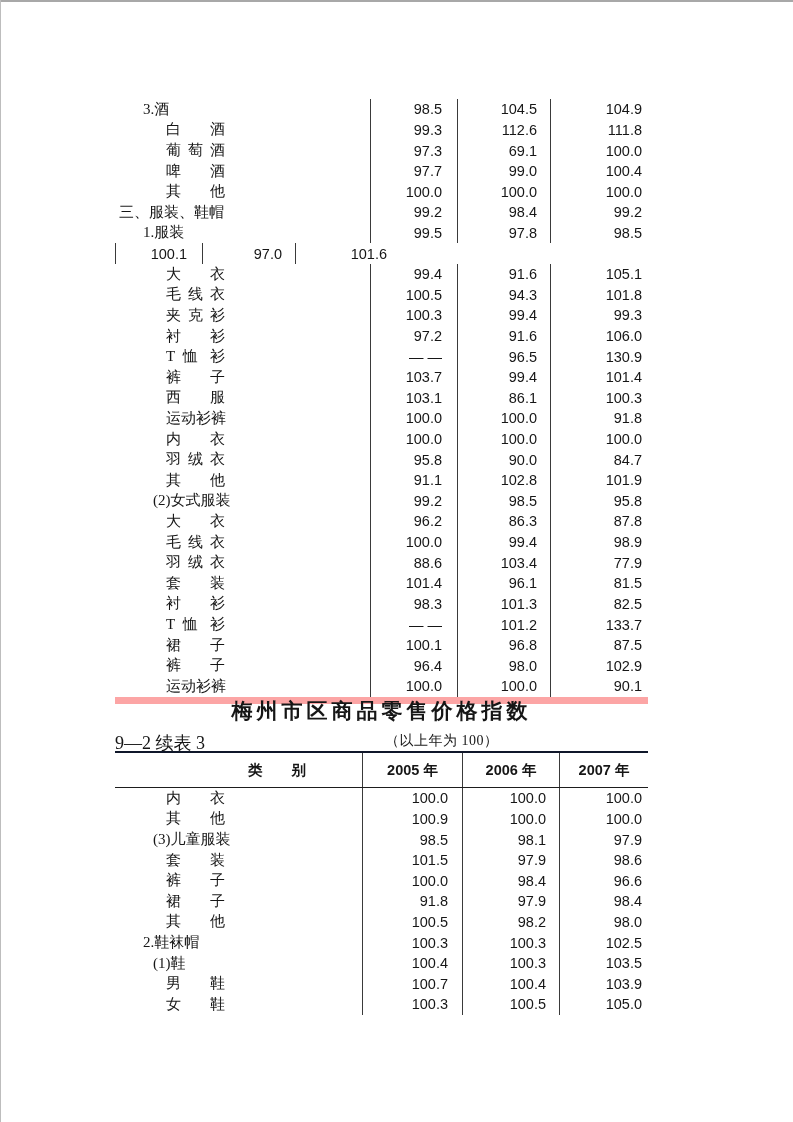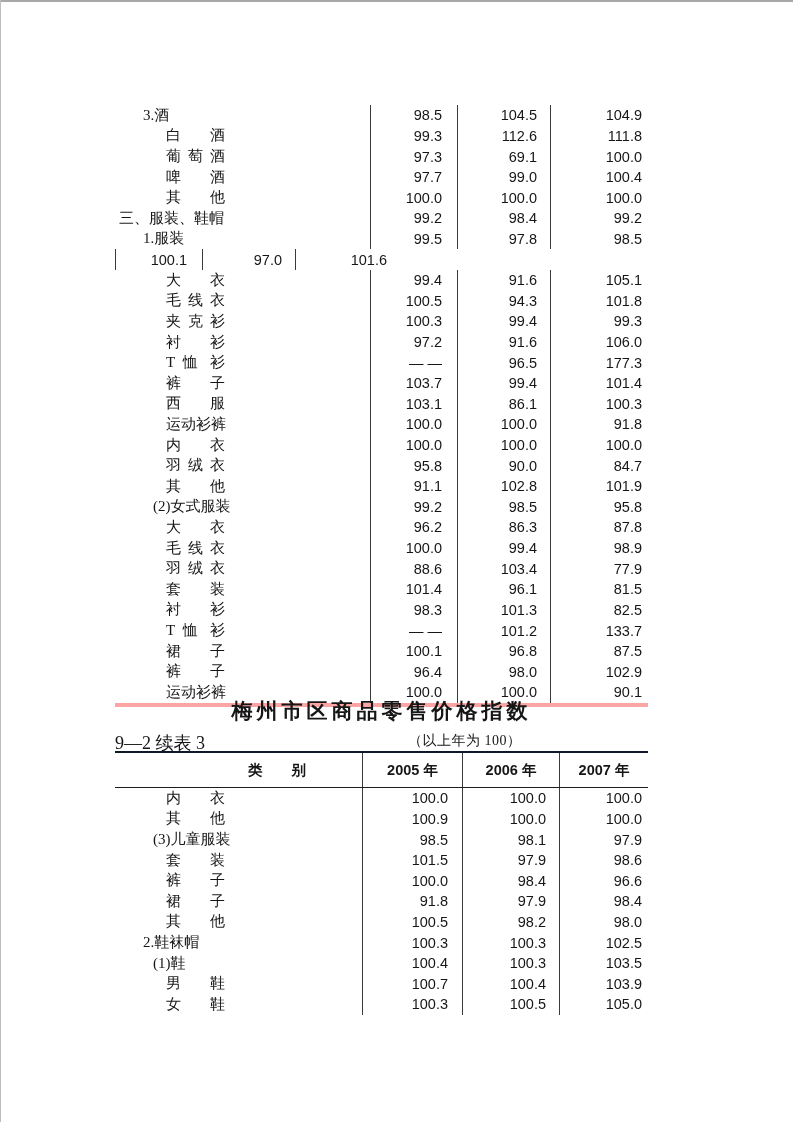--- a/index.html
+++ b/index.html
@@ -31,21 +31,21 @@
   .t1 .label-cell{width:255px;}
   .t1 .c1{width:87px;padding-right:15px;}
   .t1 .c2{width:93px;padding-right:13px;}
   .t1 .c3{width:98px;padding-right:6px;}
   
   .t2 .label-cell{width:247px;}
   .t2 .c1{width:100px;padding-right:14px;}
   .t2 .c2{width:97px;padding-right:13px;}
   .t2 .c3{width:89px;padding-right:6px;}
 
-  .table-top{top:105px;border-bottom:4px solid #fca5a5;}
+  .table-top{top:99px;border-bottom:7px solid #fca5a5;}
   .table-bottom{top:751px;border-top:2px solid #0f172a;}
 
   .label{font-size:15px;line-height:1;white-space:nowrap;}
   .label.i0{margin-left:4px;}
   .label.i1{margin-left:28px;}
   .label.i2{margin-left:38px;}
   .label.i3{margin-left:51px;}
   .label.spread{
     display:inline-block;width:59px;
     text-align:justify;text-align-last:justify;
@@ -63,21 +63,21 @@
 
   
   .doc-title{
     position:absolute;left:115px;top:697px;width:533px;
     text-align:center;
     font-family:Liberation Serif, serif;
     font-weight:bold;font-size:21px;letter-spacing:4px;
     white-space:nowrap;
   }
   .meta-label{position:absolute;left:115px;top:731px;font-size:18px;}
-  .meta-note{position:absolute;left:385px;top:732px;font-size:14px;letter-spacing:0.5px;margin-left:23px;}
+  .meta-note{position:absolute;left:385px;top:732px;font-size:14px;letter-spacing:0.5px;}
 </style>
 </head>
 <body>
 
 <div class="page">
   <div class="scan-edge-top"></div>
   <div class="scan-edge-left"></div>
 
   <div class="ptable t1 table-top" id="top-table">
       <div class="row">
@@ -172,21 +172,21 @@
       <div class="cell num-cell c1">97.2</div>
       <div class="cell num-cell c2">91.6</div>
       <div class="cell num-cell c3">106.0</div>
     </div>
       <div class="row">
       <div class="cell label-cell">
         <span class="label i3 spread">T 恤 衫</span>
       </div>
       <div class="cell num-cell c1">— —</div>
       <div class="cell num-cell c2">96.5</div>
-      <div class="cell num-cell c3">177.3</div>
+      <div class="cell num-cell c3">130.9</div>
     </div>
       <div class="row">
       <div class="cell label-cell">
         <span class="label i3 spread">裤 子</span>
       </div>
       <div class="cell num-cell c1">103.7</div>
       <div class="cell num-cell c2">99.4</div>
       <div class="cell num-cell c3">101.4</div>
     </div>
       <div class="row">

